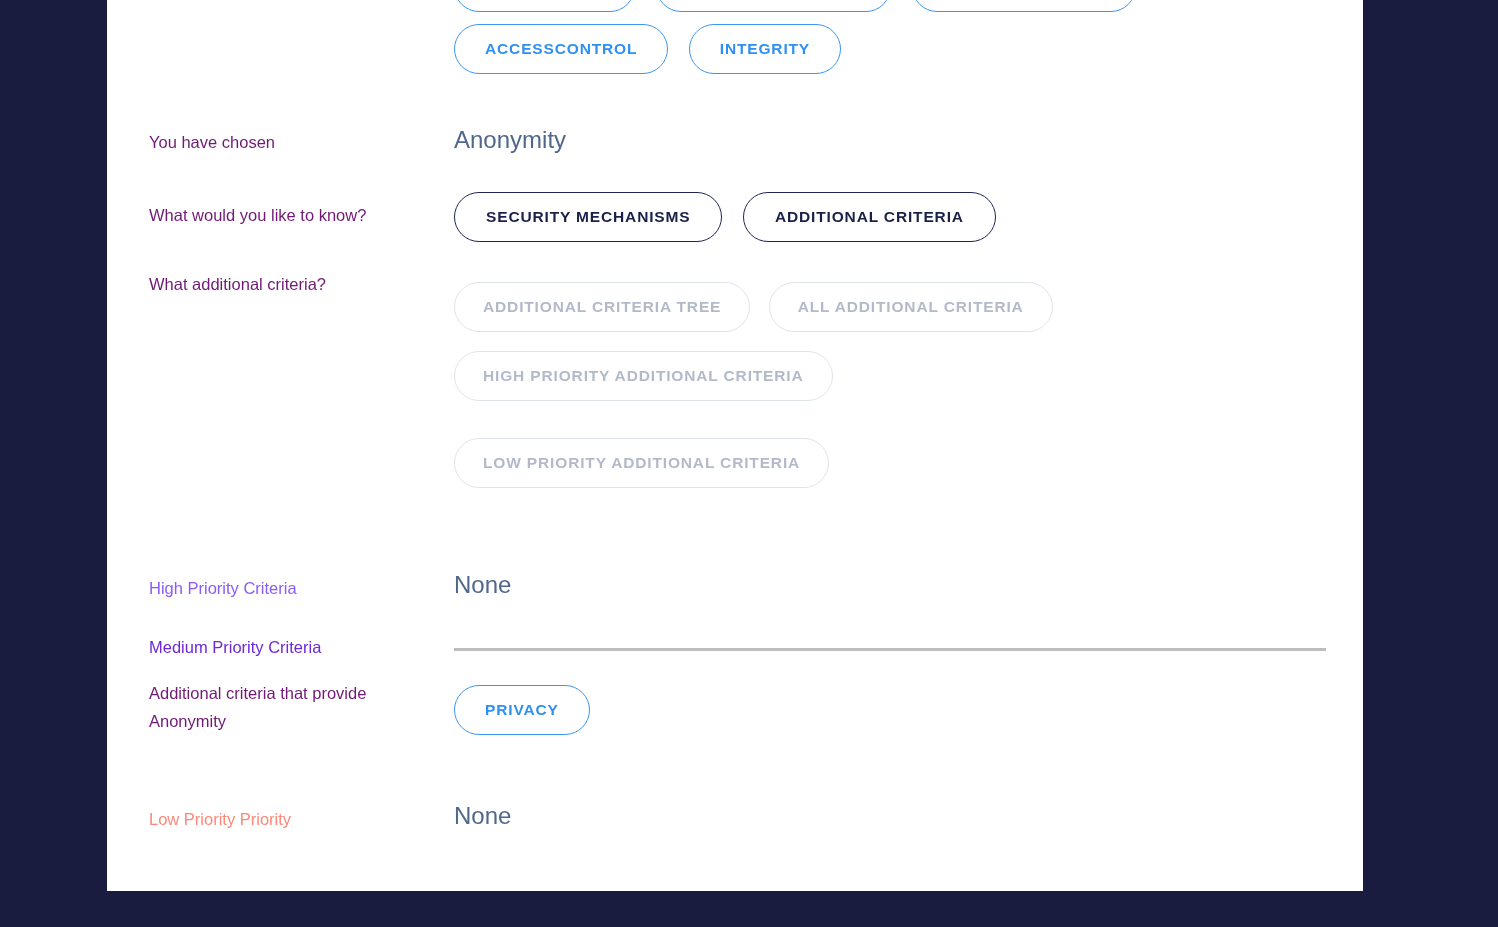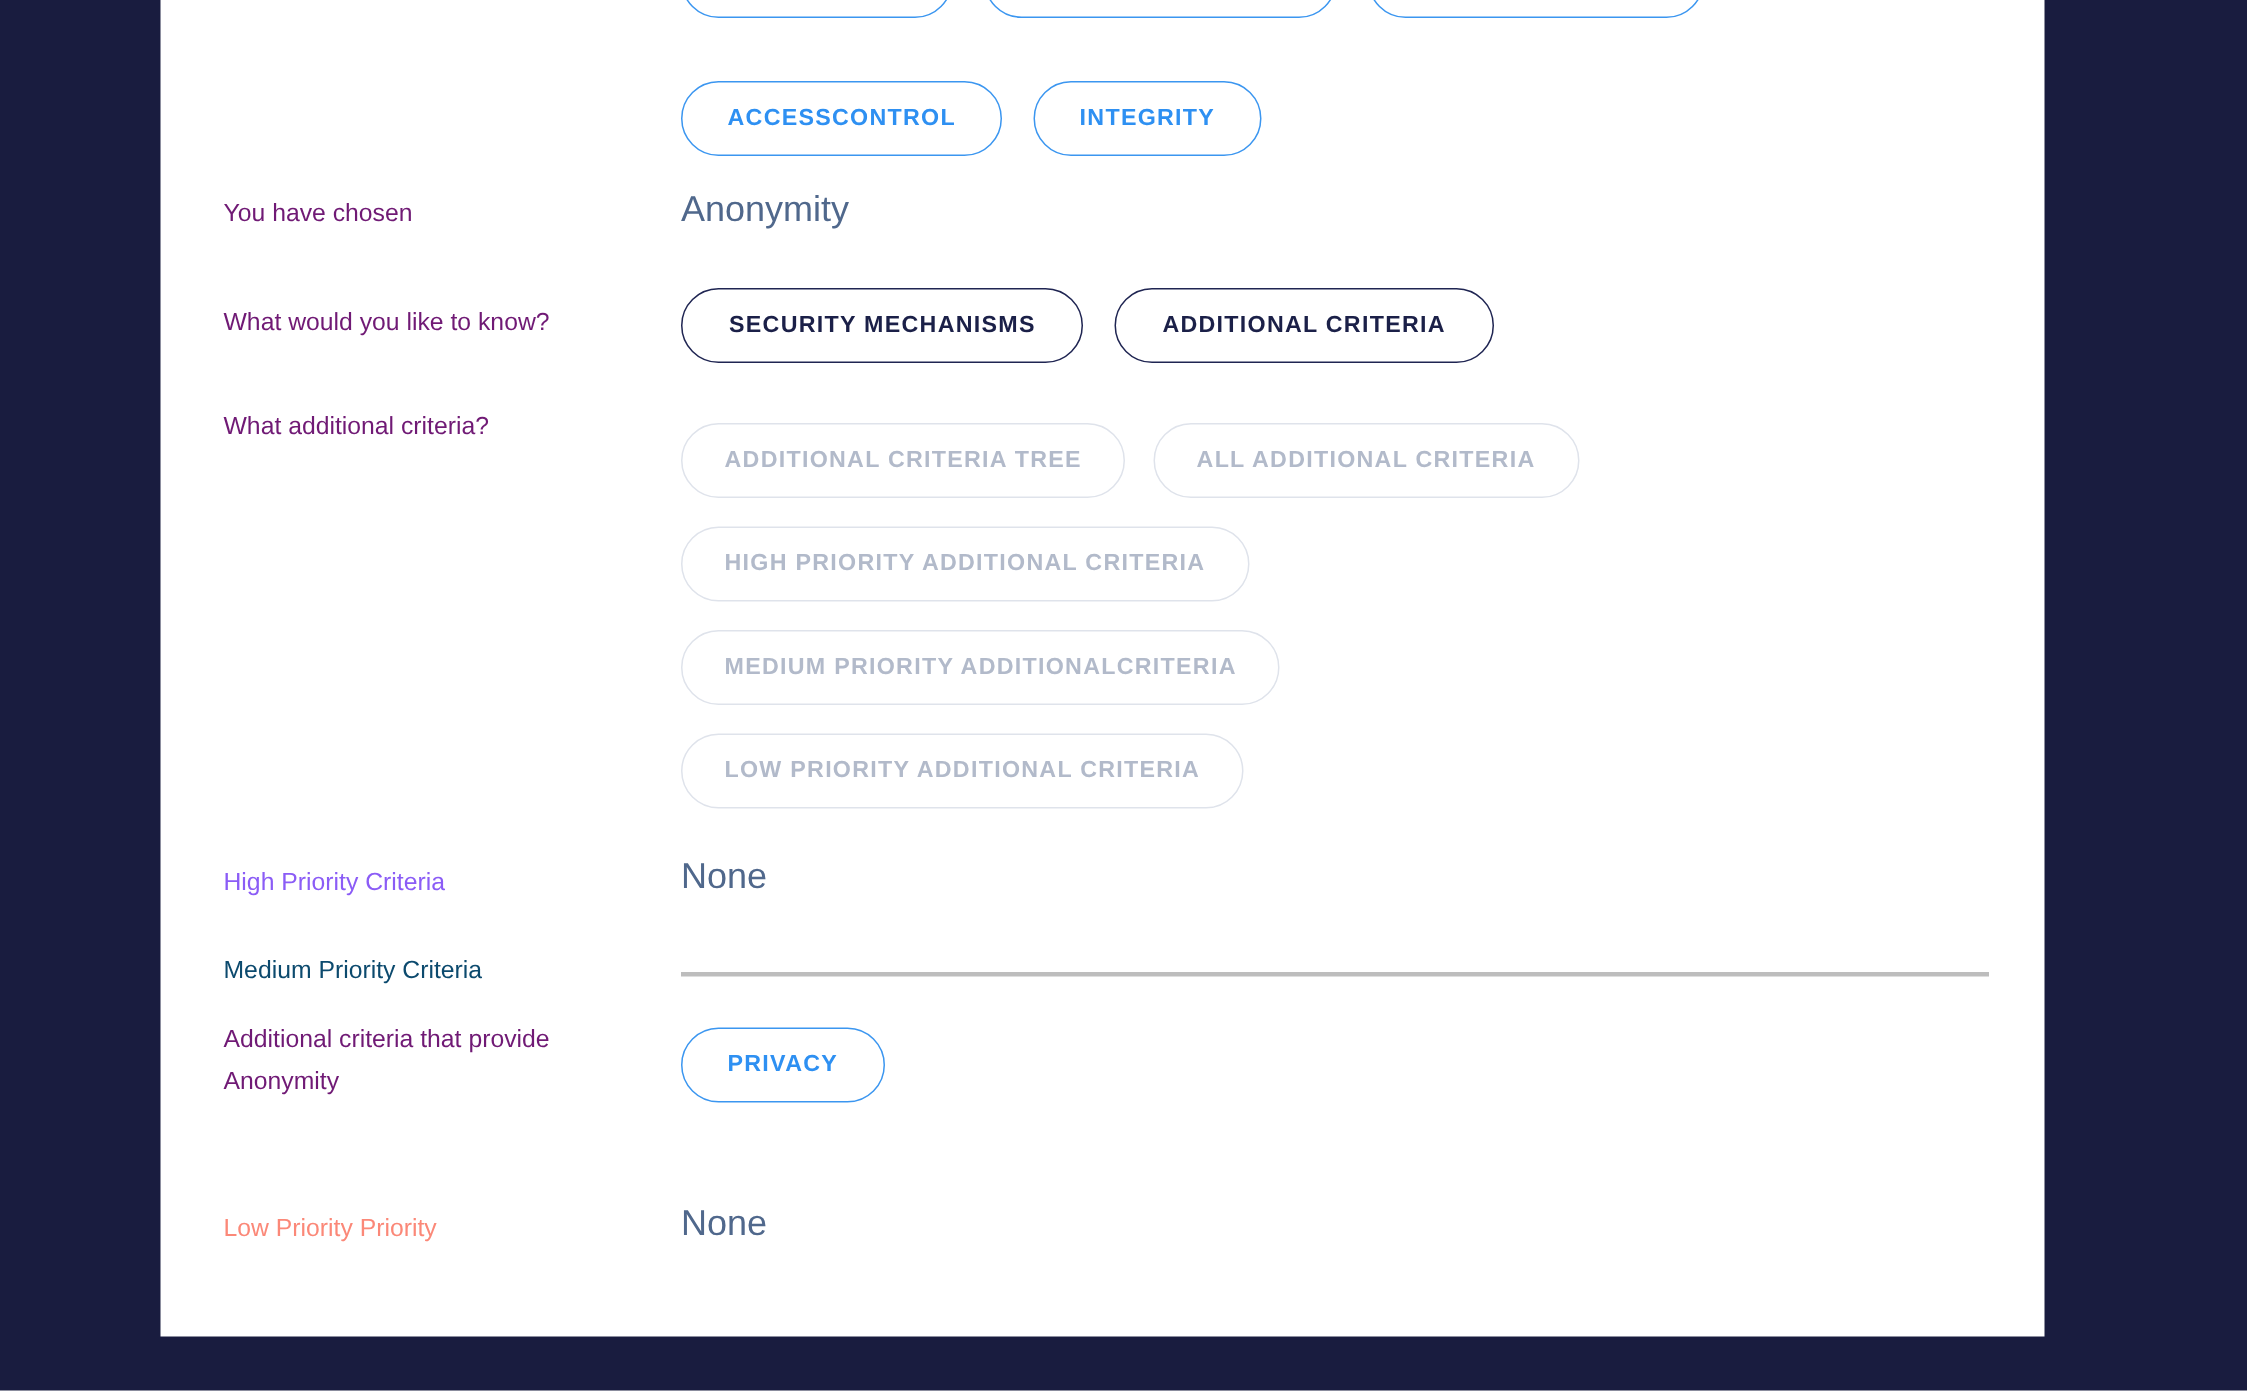--- a/index.html
+++ b/index.html
@@ -34,21 +34,21 @@
   .row-label {
     position: absolute;
     left: 42px;
     width: 300px;
     font-size: 16.5px;
     line-height: 1.72;
     color: #701a75;
     white-space: pre-line;
   }
   .row-label.pink   { color: #8b5cf6; }
-  .row-label.green  { color: #0c4a6e; }
+  .row-label.green  { color: #6d28d9; }
   .row-label.coral  { color: #FB8878; }
 
   .row-content {
     position: absolute;
     left: 347px;
     right: 0;
   }
 
   
   .pill {
@@ -118,21 +118,21 @@
 <body>
 
 <div id="panel">
 
   <div id="cutoff-row">
     <span class="pill blue" style="width:181px;padding:0;"></span>
     <span class="pill blue" style="width:235px;padding:0;margin-left:17px;"></span>
     <span class="pill blue" style="width:224px;padding:0;margin-left:16px;"></span>
   </div>
 
-  <div class="row" style="top:54px;">
+  <div class="row" style="top:24px;">
     <div class="row-content chips">
       <span class="pill blue">ACCESSCONTROL</span>
       <span class="pill blue">INTEGRITY</span>
     </div>
   </div>
 
   <div class="row" style="top:128px;">
     <div class="row-label">You have chosen</div>
     <div class="row-content">
       <span class="value-text">Anonymity</span>
@@ -148,21 +148,20 @@
   </div>
 
   <div class="row" style="top:270px;">
     <div class="row-label">What additional criteria?</div>
     <div class="row-content chips" style="top:12px;">
       <span class="pill ghost" style="padding:0 28px;margin-right:14px;">ADDITIONAL CRITERIA TREE</span>
       <span class="pill ghost" style="padding:0 28px;">ALL ADDITIONAL CRITERIA</span>
       <br>
       <span class="pill ghost" style="padding:0 28px;margin-top:5px;">HIGH PRIORITY ADDITIONAL CRITERIA</span>
       <br>
-      <span class="pill ghost" style="padding:0 28px;margin-top:5px;">MEDIUM PRIORITY ADDITIONALCRITERIA</span>
       <br>
       <span class="pill ghost" style="padding:0 28px;margin-top:5px;">LOW PRIORITY ADDITIONAL CRITERIA</span>
     </div>
   </div>
 
   <div class="row" style="top:574px;">
     <div class="row-label pink">High Priority Criteria</div>
     <div class="row-content" style="top:-1px;">
       <span class="value-text">None</span>
     </div>

